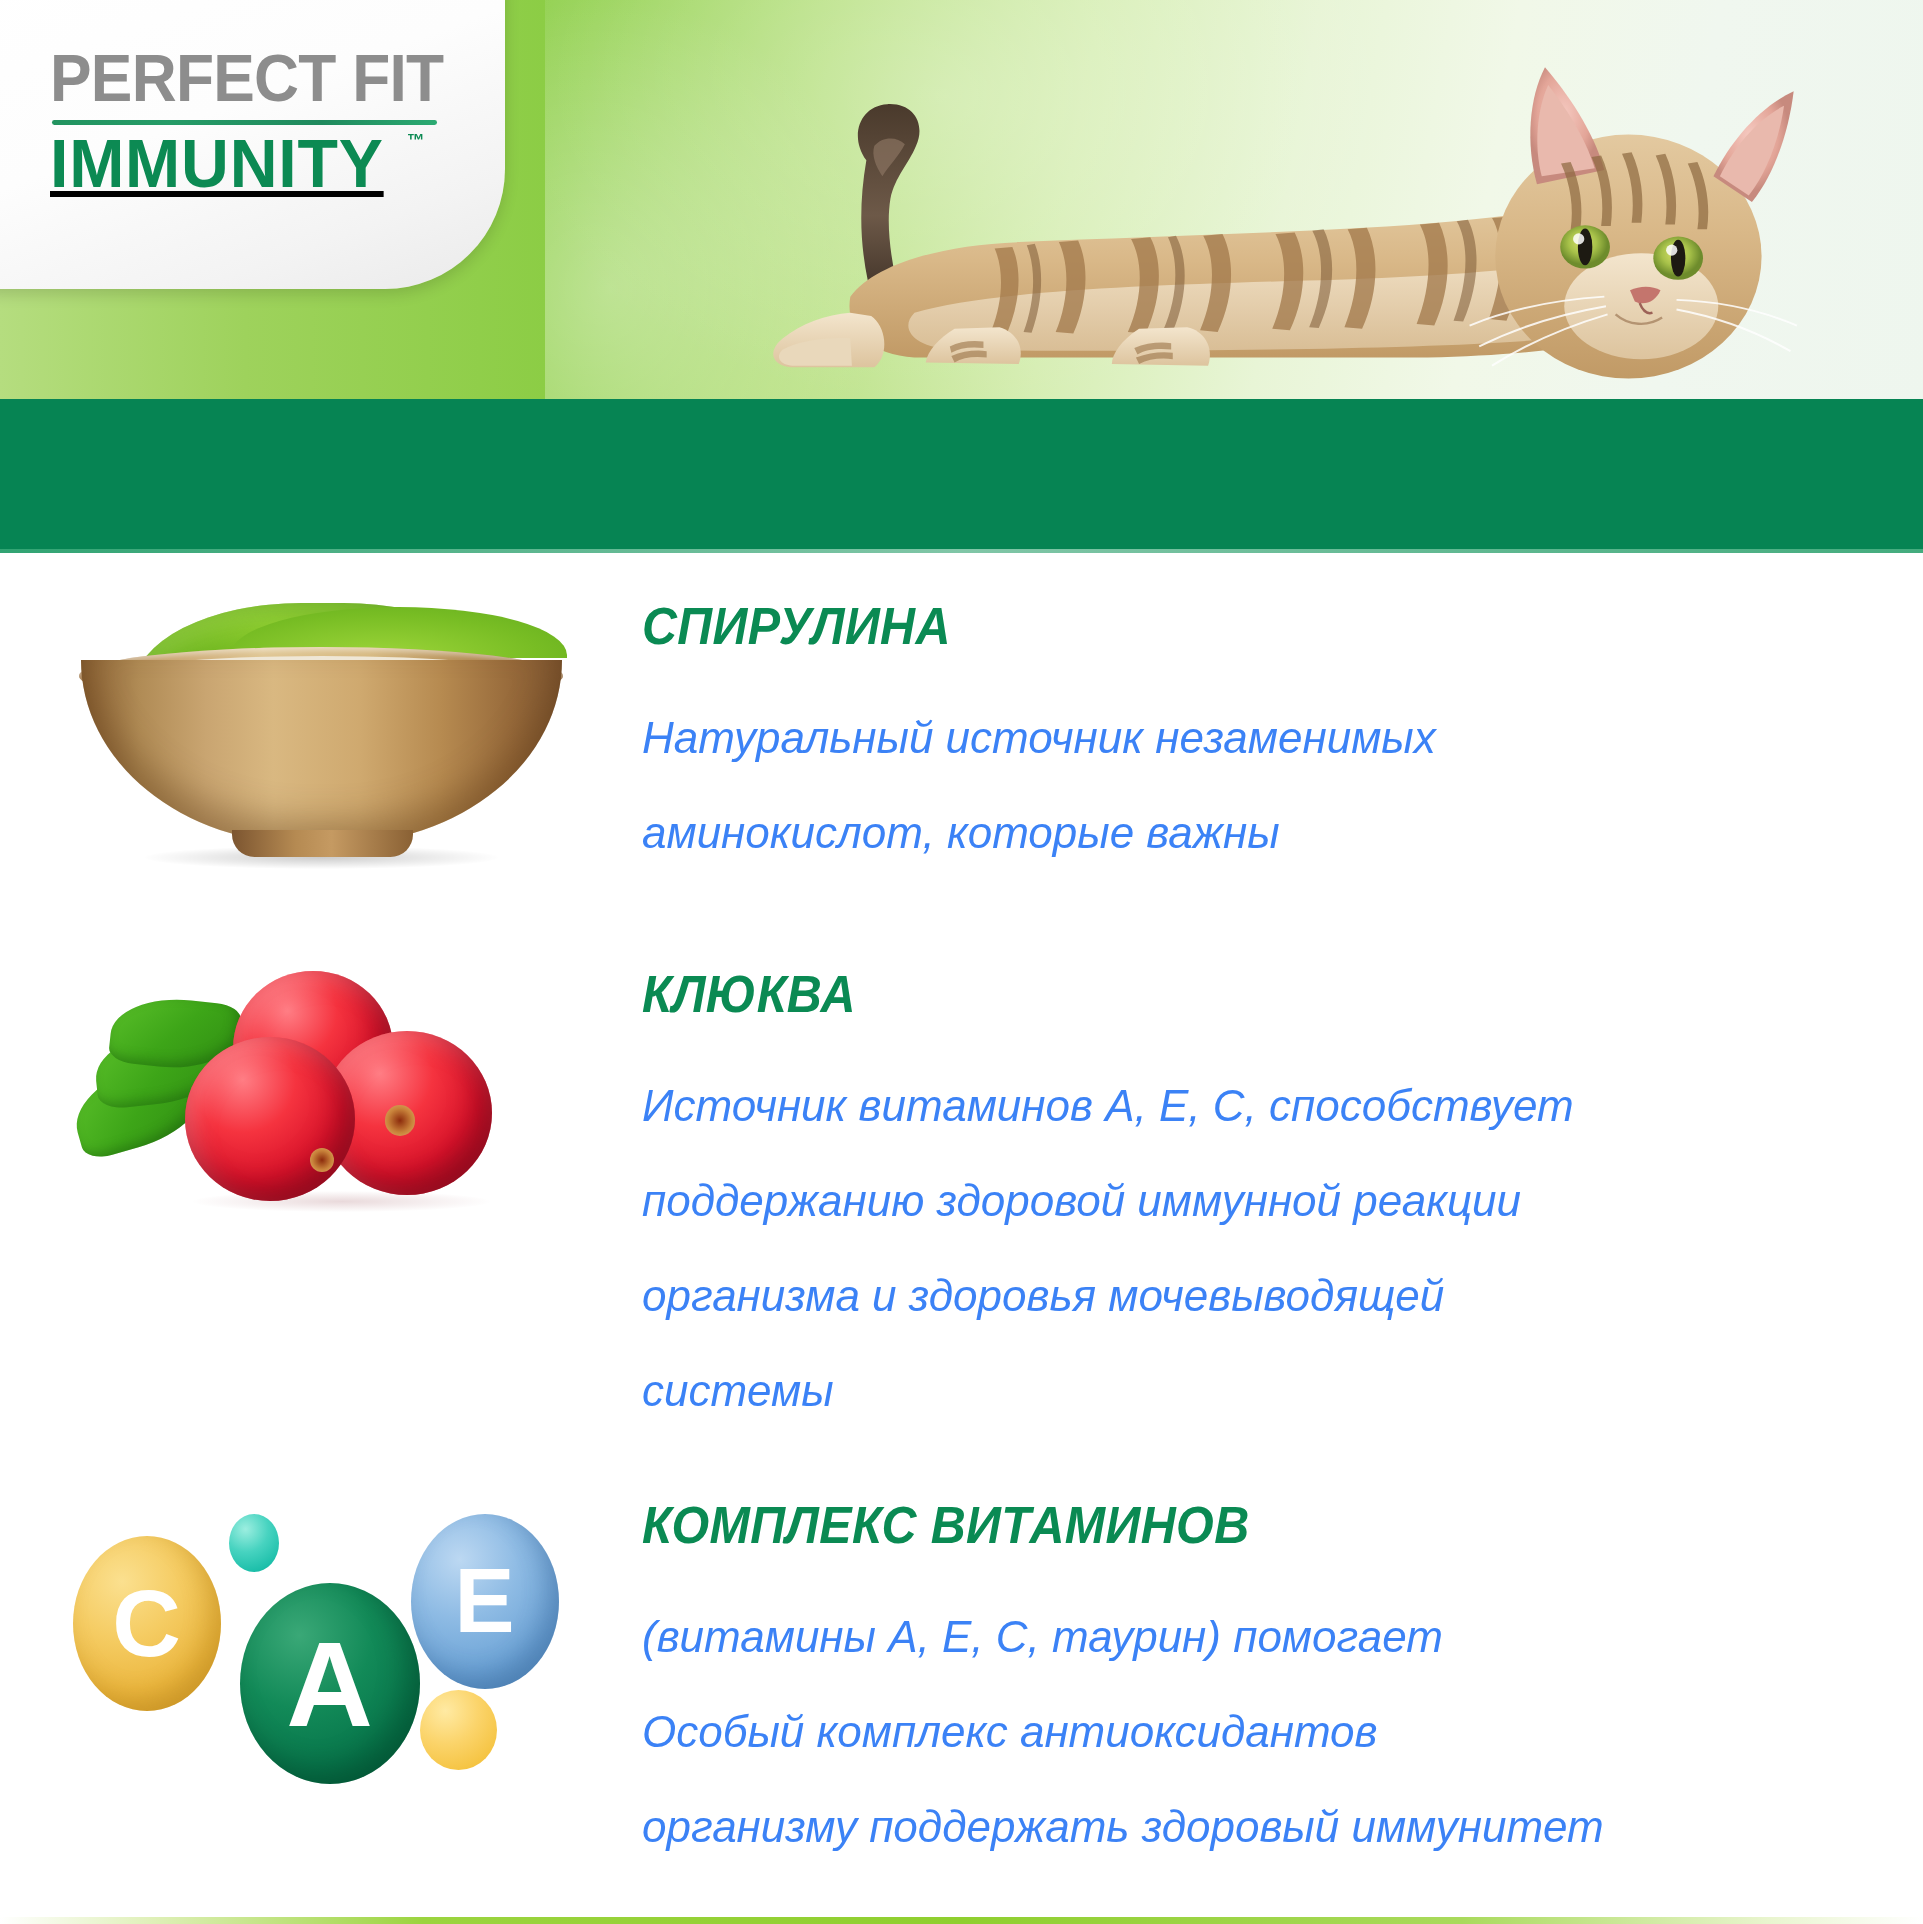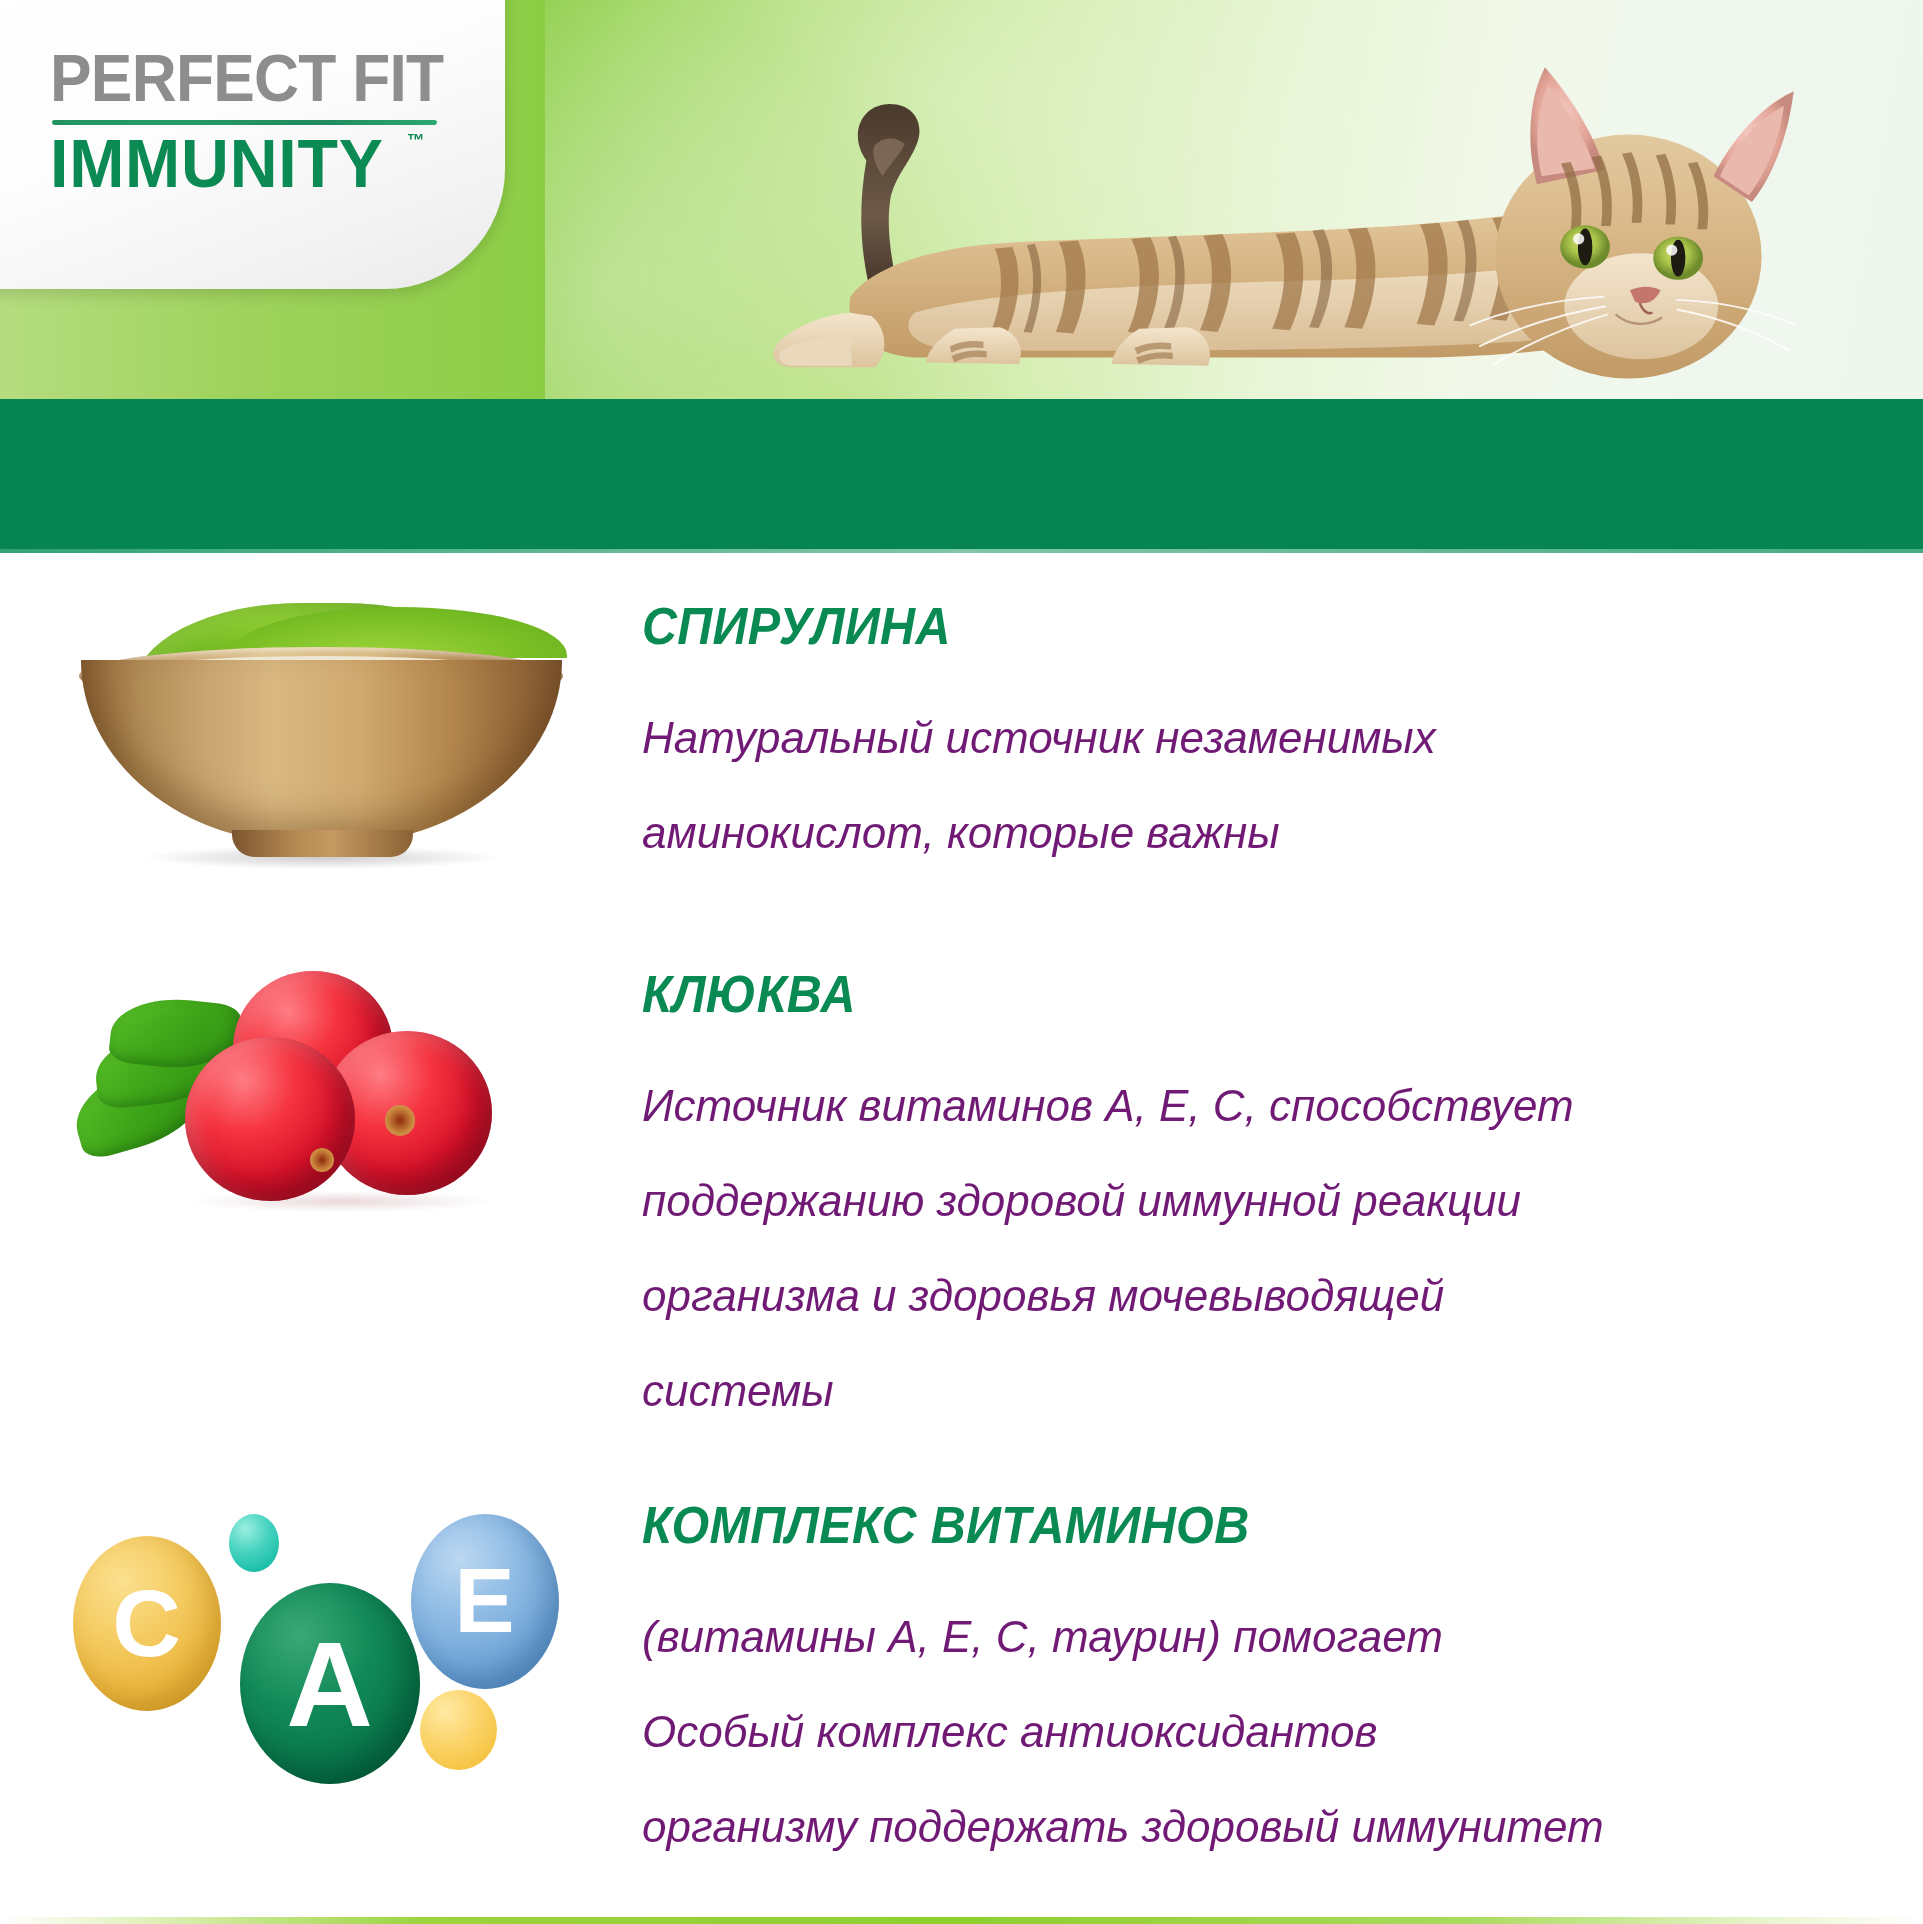--- a/index.html
+++ b/index.html
@@ -59,21 +59,21 @@
     transform-origin:left center;
     white-space:nowrap;
   }
   .logo-rule{
     margin:8.8px 0 4px 1.6px;
     width:385px;height:4.8px;
     background:linear-gradient(90deg,#0f8a52 0%,#13935a 30%,#0d8050 70%,#19a366 100%);
     border-radius:2.4px;
     opacity:.92;
   }
-  .logo-bot-wrap{position:relative;display:inline-block;}
+  .logo-bot-wrap{position:relative;display:inline-block;text-decoration:underline;}
   .logo-bot{
     font-family:"Liberation Sans", sans-serif;
     font-weight:bold;
     font-size:69px;
     letter-spacing:0.8px;
     color:#0c8a53;
     line-height:1;
     transform:scaleX(0.96);
     transform-origin:left center;
     white-space:nowrap;
@@ -124,21 +124,21 @@
     color:#0a8a53;
     margin:0 0 34px 0;
     transform:scaleX(0.95);
     transform-origin:left center;
     white-space:nowrap;
   }
   .f-body{
     font-family:"Liberation Sans", sans-serif;
     font-size:44px;
     line-height:95px;
-    color:#701a75;
+    color:#3b82f6;
     margin:0;
   }
   .f-body span{display:block;white-space:nowrap;}
 
   
   #sec-spirulina{margin-top:44px;}
   #sec-cranberry{margin-top:85px;}
   #sec-vitamins{margin-top:58px;}
 
   

